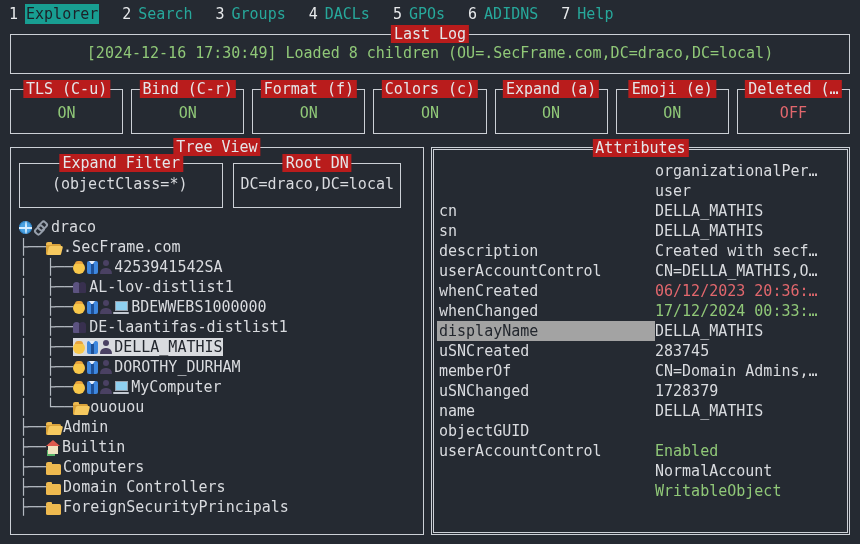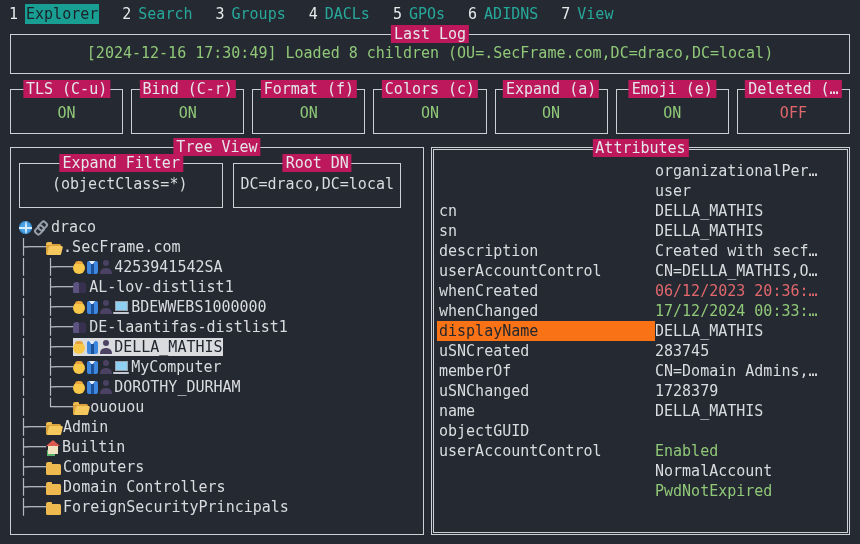--- a/index.html
+++ b/index.html
@@ -11,21 +11,21 @@
   
   .tabbar{display:flex;align-items:center;height:27px;padding-left:9px;gap:23px;}
   .tab{white-space:nowrap;cursor:default;}
   .tab .num{color:#e8eaec;margin-right:7px;}
   .tab .lbl{color:#27a89b;}
   .tab.active .lbl{background:#189e92;color:#1d2128;padding:1px 1px;}
   
   .panel{position:relative;border:1px solid #ccd0d6;}
   .panel-title{
     position:absolute;top:-10px;left:50%;transform:translateX(-50%);
-    background:#be185d;padding:0 3px;color:#e4e6e9;white-space:nowrap;line-height:18px;
+    background:#b91c1c;padding:0 3px;color:#e4e6e9;white-space:nowrap;line-height:18px;
   }
   
   .log-panel{margin:7px 10px 0 10px;height:38px;}
   .log-text{color:#90c878;text-align:center;line-height:37px;white-space:nowrap;overflow:hidden;}
   
   .toggles{display:flex;gap:8px;margin:15px 10px 0 10px;}
   .toggle{flex:1;height:43px;text-align:center;}
   .toggle-value{line-height:46px;}
   .toggle-value.on{color:#90c878;}
   .toggle-value.off{color:#e2676d;}
@@ -39,21 +39,21 @@
   .tree-rows{line-height:20px;}
   .tree-row{height:20px;white-space:nowrap;cursor:default;}
   .prefix{color:#b4bac2;white-space:pre;}
   .row-content{color:#d9dbdf;}
   .tree-row.selected .row-content{background:#d9dbdf;color:#23272e;}
   
   .attr-panel{flex:1;position:relative;border:3px double #ccd0d6;box-sizing:border-box;padding:11px 3px 0 3px;}
   .attr-panel .panel-title{top:-11px;}
   .attr-row{display:flex;height:20px;line-height:20px;}
   .attr-name{width:216px;flex:none;padding-left:2px;white-space:nowrap;}
-  .attr-name.selected{background:#f97316;color:#23272e;}
+  .attr-name.selected{background:#a3a3a3;color:#23272e;}
   .attr-value{flex:1;white-space:nowrap;overflow:hidden;}
   .attr-value.default{color:#d9dbdf;}
   .attr-value.green{color:#90c878;}
   .attr-value.red{color:#e2676d;}
   .attr-value.dim{color:#5d6675;margin-top:40px;}
   
   .ic{display:inline-block;position:relative;vertical-align:-2px;width:14px;height:13px;margin-right:2px;}
   .ic-globe{width:13px;height:13px;border-radius:50%;background:#4aa0e0;box-shadow:inset 0 0 0 1px #2e7fc0;}
   .ic-globe::before{content:"";position:absolute;left:0;top:6px;width:13px;height:2px;background:#d6ecff;}
   .ic-globe::after{content:"";position:absolute;left:6px;top:0;width:2px;height:13px;background:#d6ecff;border-radius:50%;}
@@ -88,21 +88,21 @@
 
 <div class="screen">
 
   <div class="tabbar" id="tabbar">
       <span class="tab active"><span class="num">1</span><span class="lbl">Explorer</span></span>
       <span class="tab"><span class="num">2</span><span class="lbl">Search</span></span>
       <span class="tab"><span class="num">3</span><span class="lbl">Groups</span></span>
       <span class="tab"><span class="num">4</span><span class="lbl">DACLs</span></span>
       <span class="tab"><span class="num">5</span><span class="lbl">GPOs</span></span>
       <span class="tab"><span class="num">6</span><span class="lbl">ADIDNS</span></span>
-      <span class="tab"><span class="num">7</span><span class="lbl">View</span></span>
+      <span class="tab"><span class="num">7</span><span class="lbl">Help</span></span>
     </div>
 
   <div class="panel log-panel">
     <span class="panel-title">Last Log</span>
     <div class="log-text">[2024-12-16 17:30:49] Loaded 8 children (OU=.SecFrame.com,DC=draco,DC=local)</div>
   </div>
 
   <div class="toggles" id="toggles">
       <div class="panel toggle">
         <span class="panel-title">TLS (C-u)</span>
@@ -149,22 +149,22 @@
         </div>
       </div>
       <div class="tree-rows" id="tree-rows">
           <div class="tree-row"><span class="prefix"></span><span class="row-content"><span class="ic ic-globe"></span><span class="ic ic-link"></span><span>draco</span></span></div>
           <div class="tree-row"><span class="prefix">├──</span><span class="row-content"><span class="ic ic-folder-open"></span><span>.SecFrame.com</span></span></div>
           <div class="tree-row"><span class="prefix">│  ├──</span><span class="row-content"><span class="ic ic-person"></span><span class="ic ic-necktie"></span><span class="ic ic-bust"></span><span>4253941542SA</span></span></div>
           <div class="tree-row"><span class="prefix">│  ├──</span><span class="row-content"><span class="ic ic-group"></span><span>AL-lov-distlist1</span></span></div>
           <div class="tree-row"><span class="prefix">│  ├──</span><span class="row-content"><span class="ic ic-person"></span><span class="ic ic-necktie"></span><span class="ic ic-bust"></span><span class="ic ic-laptop"></span><span>BDEWWEBS1000000</span></span></div>
           <div class="tree-row"><span class="prefix">│  ├──</span><span class="row-content"><span class="ic ic-group"></span><span>DE-laantifas-distlist1</span></span></div>
           <div class="tree-row selected"><span class="prefix">│  ├──</span><span class="row-content"><span class="ic ic-person"></span><span class="ic ic-necktie"></span><span class="ic ic-bust"></span><span>DELLA_MATHIS</span></span></div>
+          <div class="tree-row"><span class="prefix">│  ├──</span><span class="row-content"><span class="ic ic-person"></span><span class="ic ic-necktie"></span><span class="ic ic-bust"></span><span>DOROTHY_DURHAM</span></span></div>
           <div class="tree-row"><span class="prefix">│  ├──</span><span class="row-content"><span class="ic ic-person"></span><span class="ic ic-necktie"></span><span class="ic ic-bust"></span><span class="ic ic-laptop"></span><span>MyComputer</span></span></div>
-          <div class="tree-row"><span class="prefix">│  ├──</span><span class="row-content"><span class="ic ic-person"></span><span class="ic ic-necktie"></span><span class="ic ic-bust"></span><span>DOROTHY_DURHAM</span></span></div>
           <div class="tree-row"><span class="prefix">│  └──</span><span class="row-content"><span class="ic ic-folder-open"></span><span>ououou</span></span></div>
           <div class="tree-row"><span class="prefix">├──</span><span class="row-content"><span class="ic ic-folder-open"></span><span>Admin</span></span></div>
           <div class="tree-row"><span class="prefix">├──</span><span class="row-content"><span class="ic ic-house"></span><span>Builtin</span></span></div>
           <div class="tree-row"><span class="prefix">├──</span><span class="row-content"><span class="ic ic-folder"></span><span>Computers</span></span></div>
           <div class="tree-row"><span class="prefix">├──</span><span class="row-content"><span class="ic ic-folder"></span><span>Domain Controllers</span></span></div>
           <div class="tree-row"><span class="prefix">├──</span><span class="row-content"><span class="ic ic-folder"></span><span>ForeignSecurityPrincipals</span></span></div>
         </div>
     </div>
 
     <div class="attr-panel">
@@ -229,19 +229,19 @@
           <div class="attr-row">
             <span class="attr-name">userAccountControl</span>
             <span class="attr-value green">Enabled</span>
           </div>
           <div class="attr-row">
             <span class="attr-name"></span>
             <span class="attr-value default">NormalAccount</span>
           </div>
           <div class="attr-row">
             <span class="attr-name"></span>
-            <span class="attr-value green">PwdNotExpired</span>
+            <span class="attr-value green">WritableObject</span>
           </div>
         </div>
     </div>
 
   </div>
 </div>
 
 </body></html>

